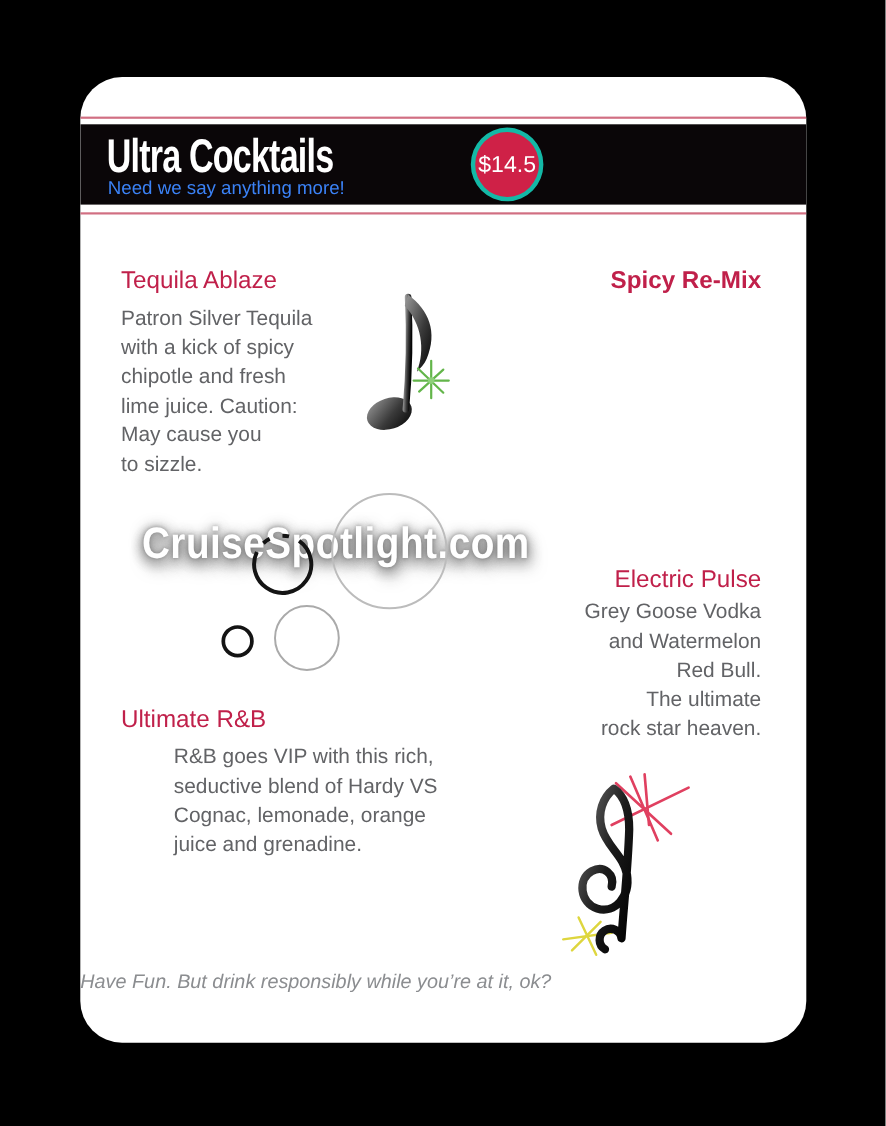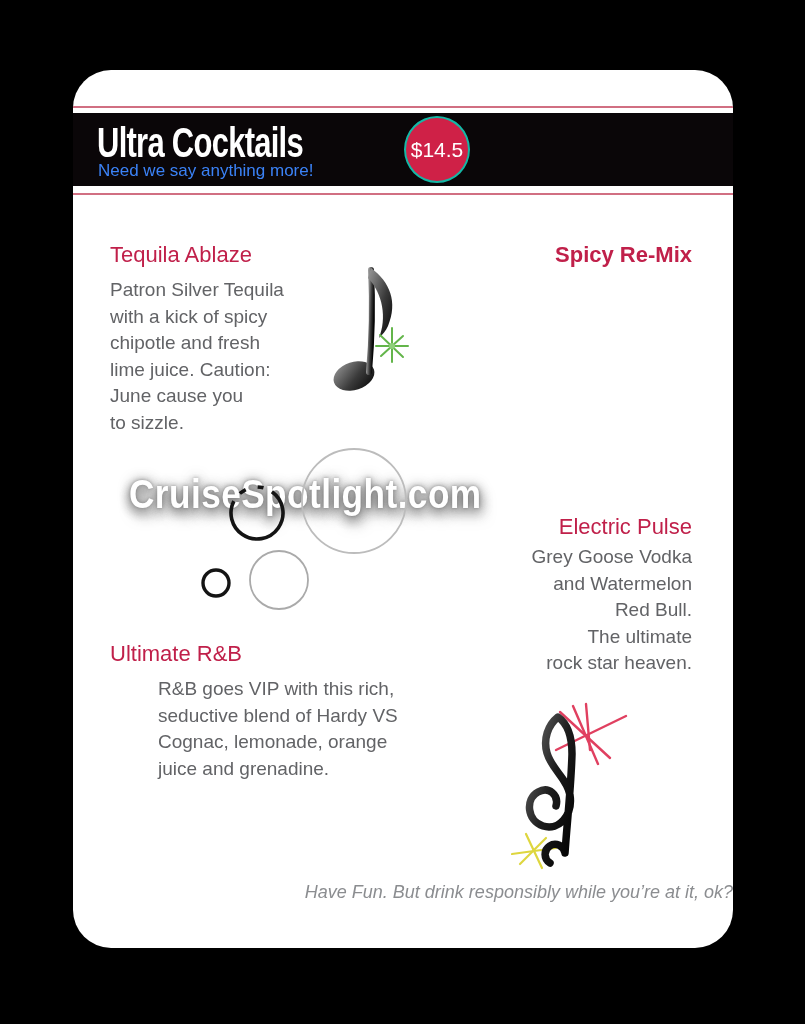--- a/index.html
+++ b/index.html
@@ -39,24 +39,24 @@
     transform: scaleX(0.72);
     transform-origin: left center;
     white-space: nowrap;
   }
   .band-subtitle {
     position: absolute; left: 25px; top: 48px;
     color: #3b82f6; font-size: 17px;
     white-space: nowrap;
   }
   .price-badge {
-    position: absolute; left: 331px; top: 3px;
+    position: absolute; left: 355px; top: 3px;
     width: 66px; height: 67px;
     background: var(--badge-red, #cf2147);
-    border: 2px solid #14b8a6;
+    border: 4px solid #14b8a6;
     border-radius: 50%;
     color: #fff; font-size: 21px;
     display: flex; align-items: center; justify-content: center;
   }
   .item-name {
     position: absolute;
     color: var(--accent-red, #c0204a);
     font-size: 22px;
     white-space: nowrap;
   }
@@ -78,21 +78,21 @@
     white-space: nowrap;
     text-shadow:
       0 0 4px rgba(90,90,90,0.55),
       0 0 12px rgba(110,110,110,0.85),
       3px 8px 14px rgba(120,120,120,0.75),
       -2px 5px 10px rgba(130,130,130,0.6);
   }
   .graphic { position: absolute; }
   .disclaimer {
     position: absolute; left: 0; right: 0; top: 812px;
-    text-align: right;
+    text-align: left;
     font-style: italic;
     font-size: 18px;
     color: #8b8d90;
   }
 </style>
 </head>
 <body>
 
 <div class="card">
 
@@ -104,21 +104,21 @@
     <div class="price-badge">$14.5</div>
   </div>
 
   <div class="hairline bottom"></div>
 
   <div class="item-name" style="left:37px; top:172px;">Tequila Ablaze</div>
   <div class="item-desc" style="left:37px; top:207px; width:210px;">Patron Silver Tequila
 with a kick of spicy
 chipotle and fresh
 lime juice. Caution:
-June cause you
+May cause you
 to sizzle.</div>
 
   <svg class="graphic" style="left:255px; top:184px;" width="95" height="155" viewBox="0 0 95 155">
     <defs>
       <linearGradient id="noteGrad" x1="0" y1="0" x2="1" y2="1">
         <stop offset="0" stop-color="#9c9c9c"></stop>
         <stop offset="0.55" stop-color="#3a3a3a"></stop>
         <stop offset="1" stop-color="#050505"></stop>
       </linearGradient>
     </defs>

